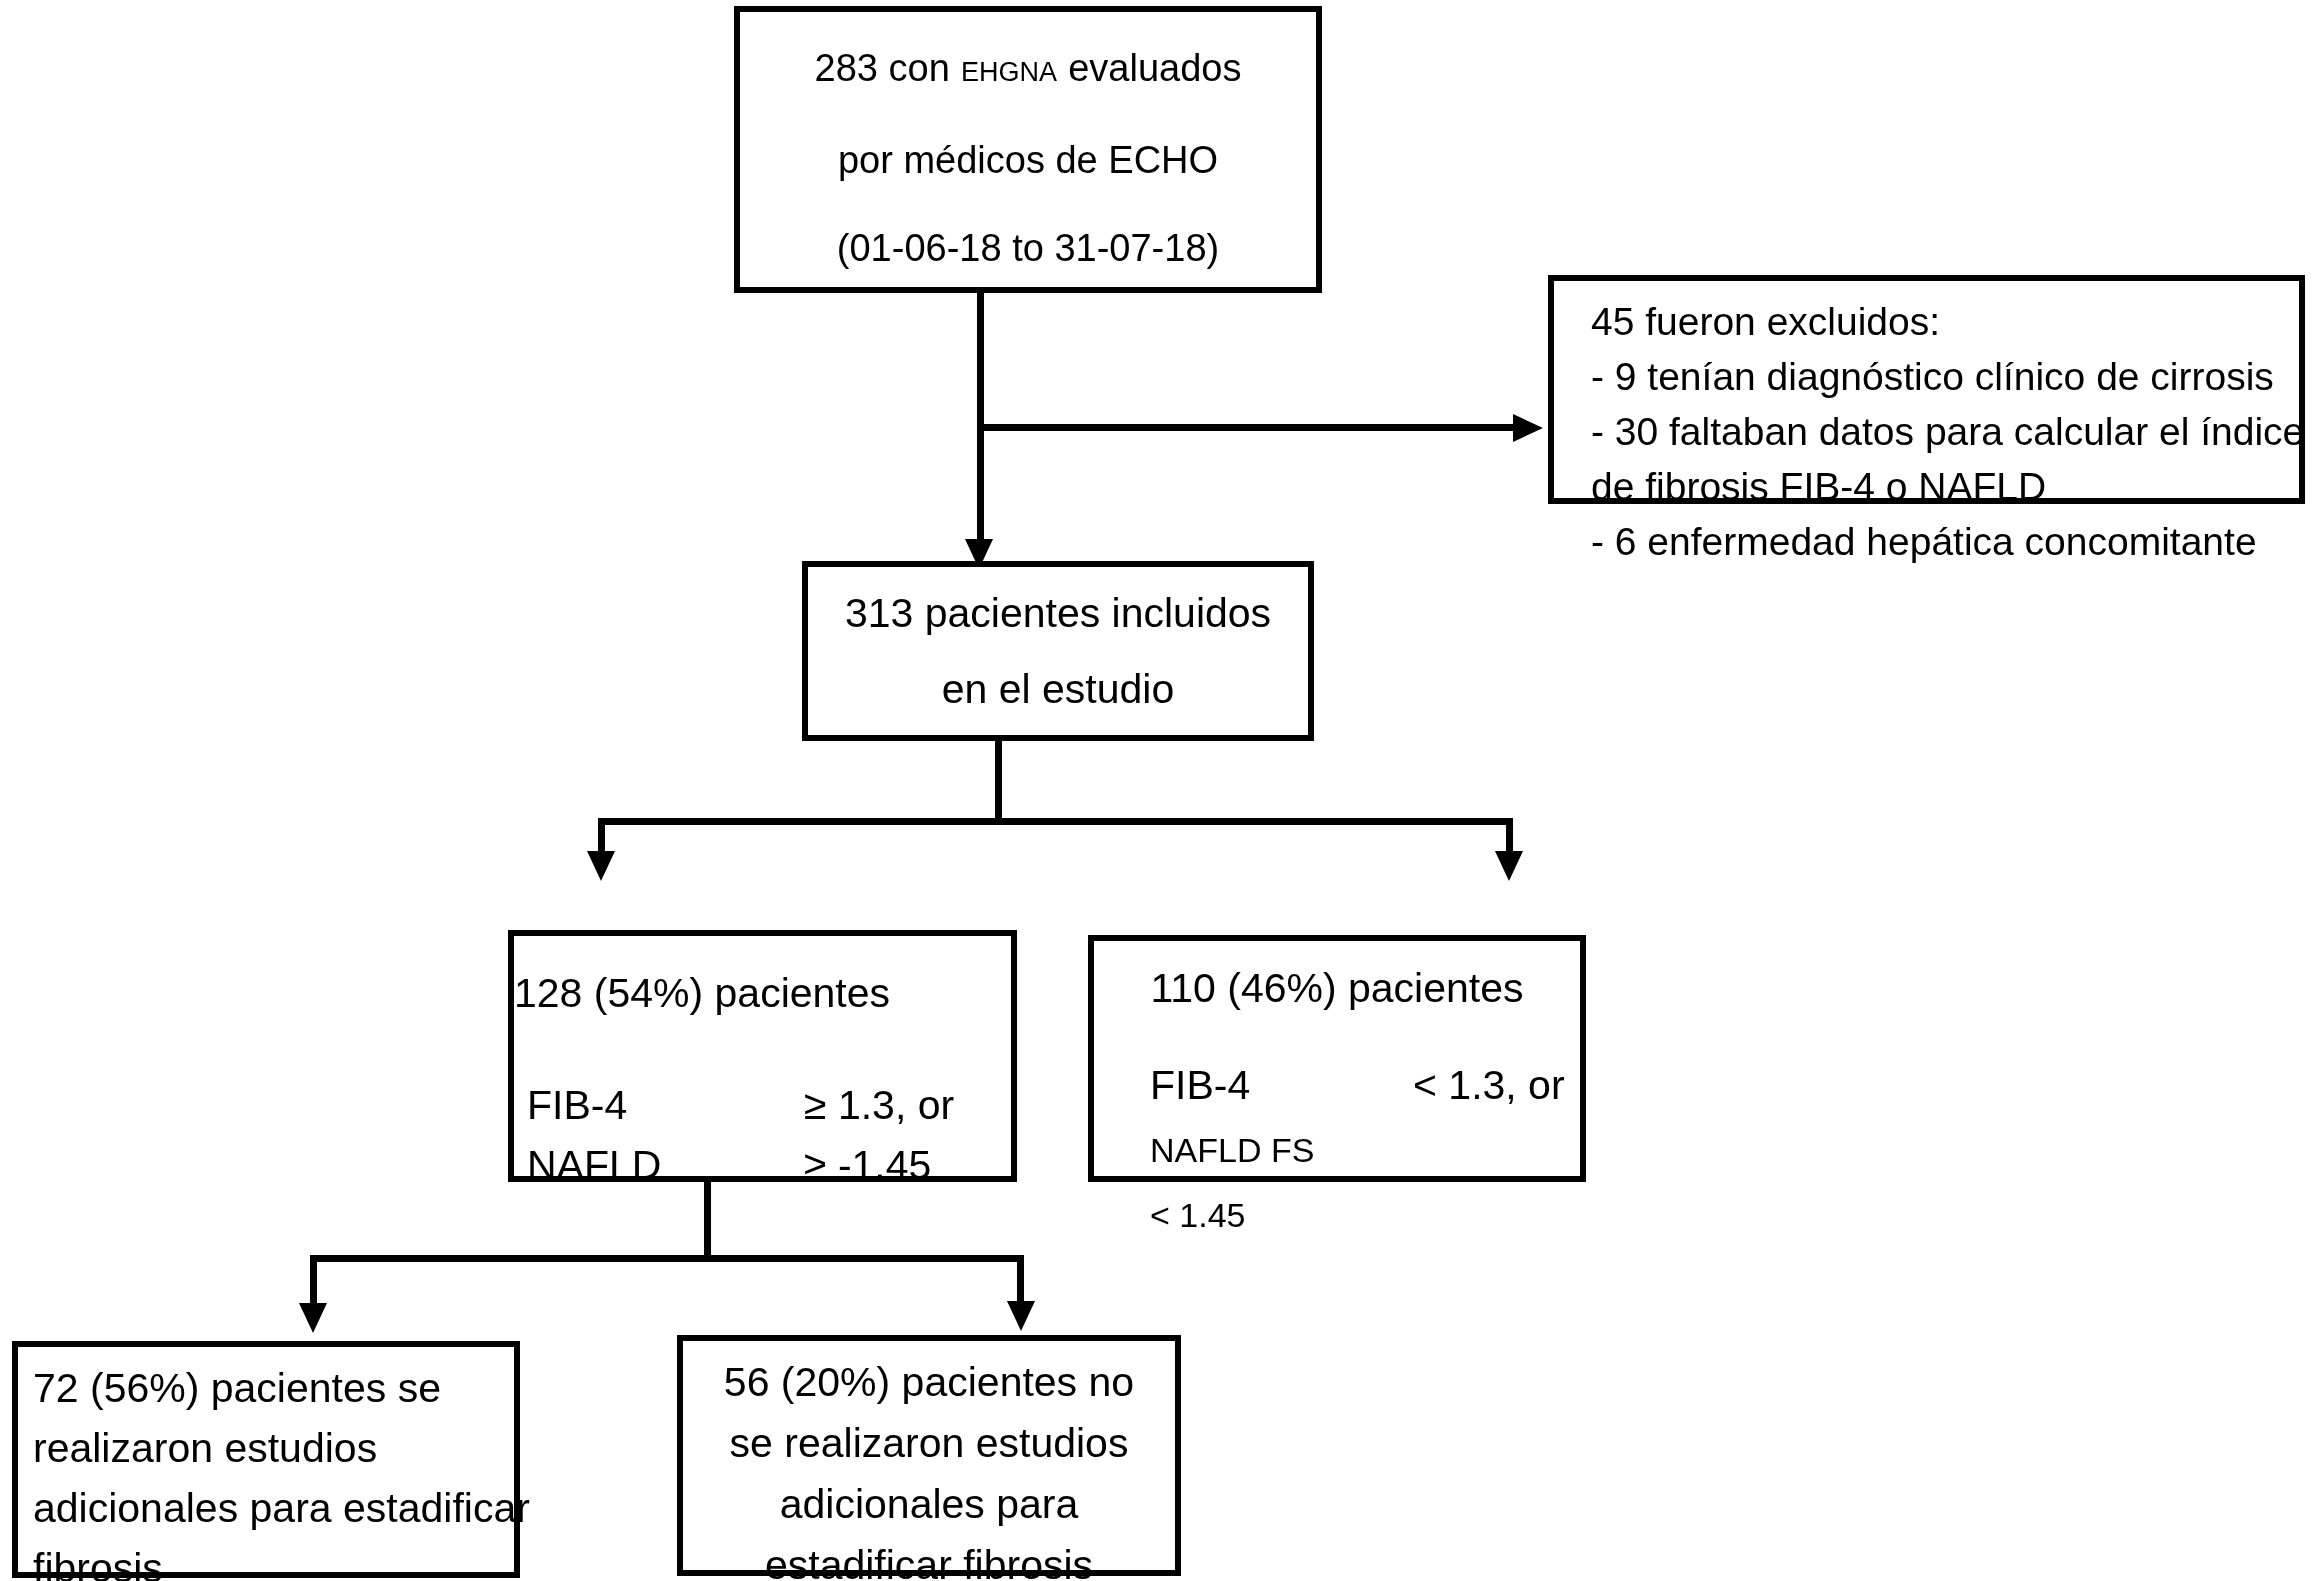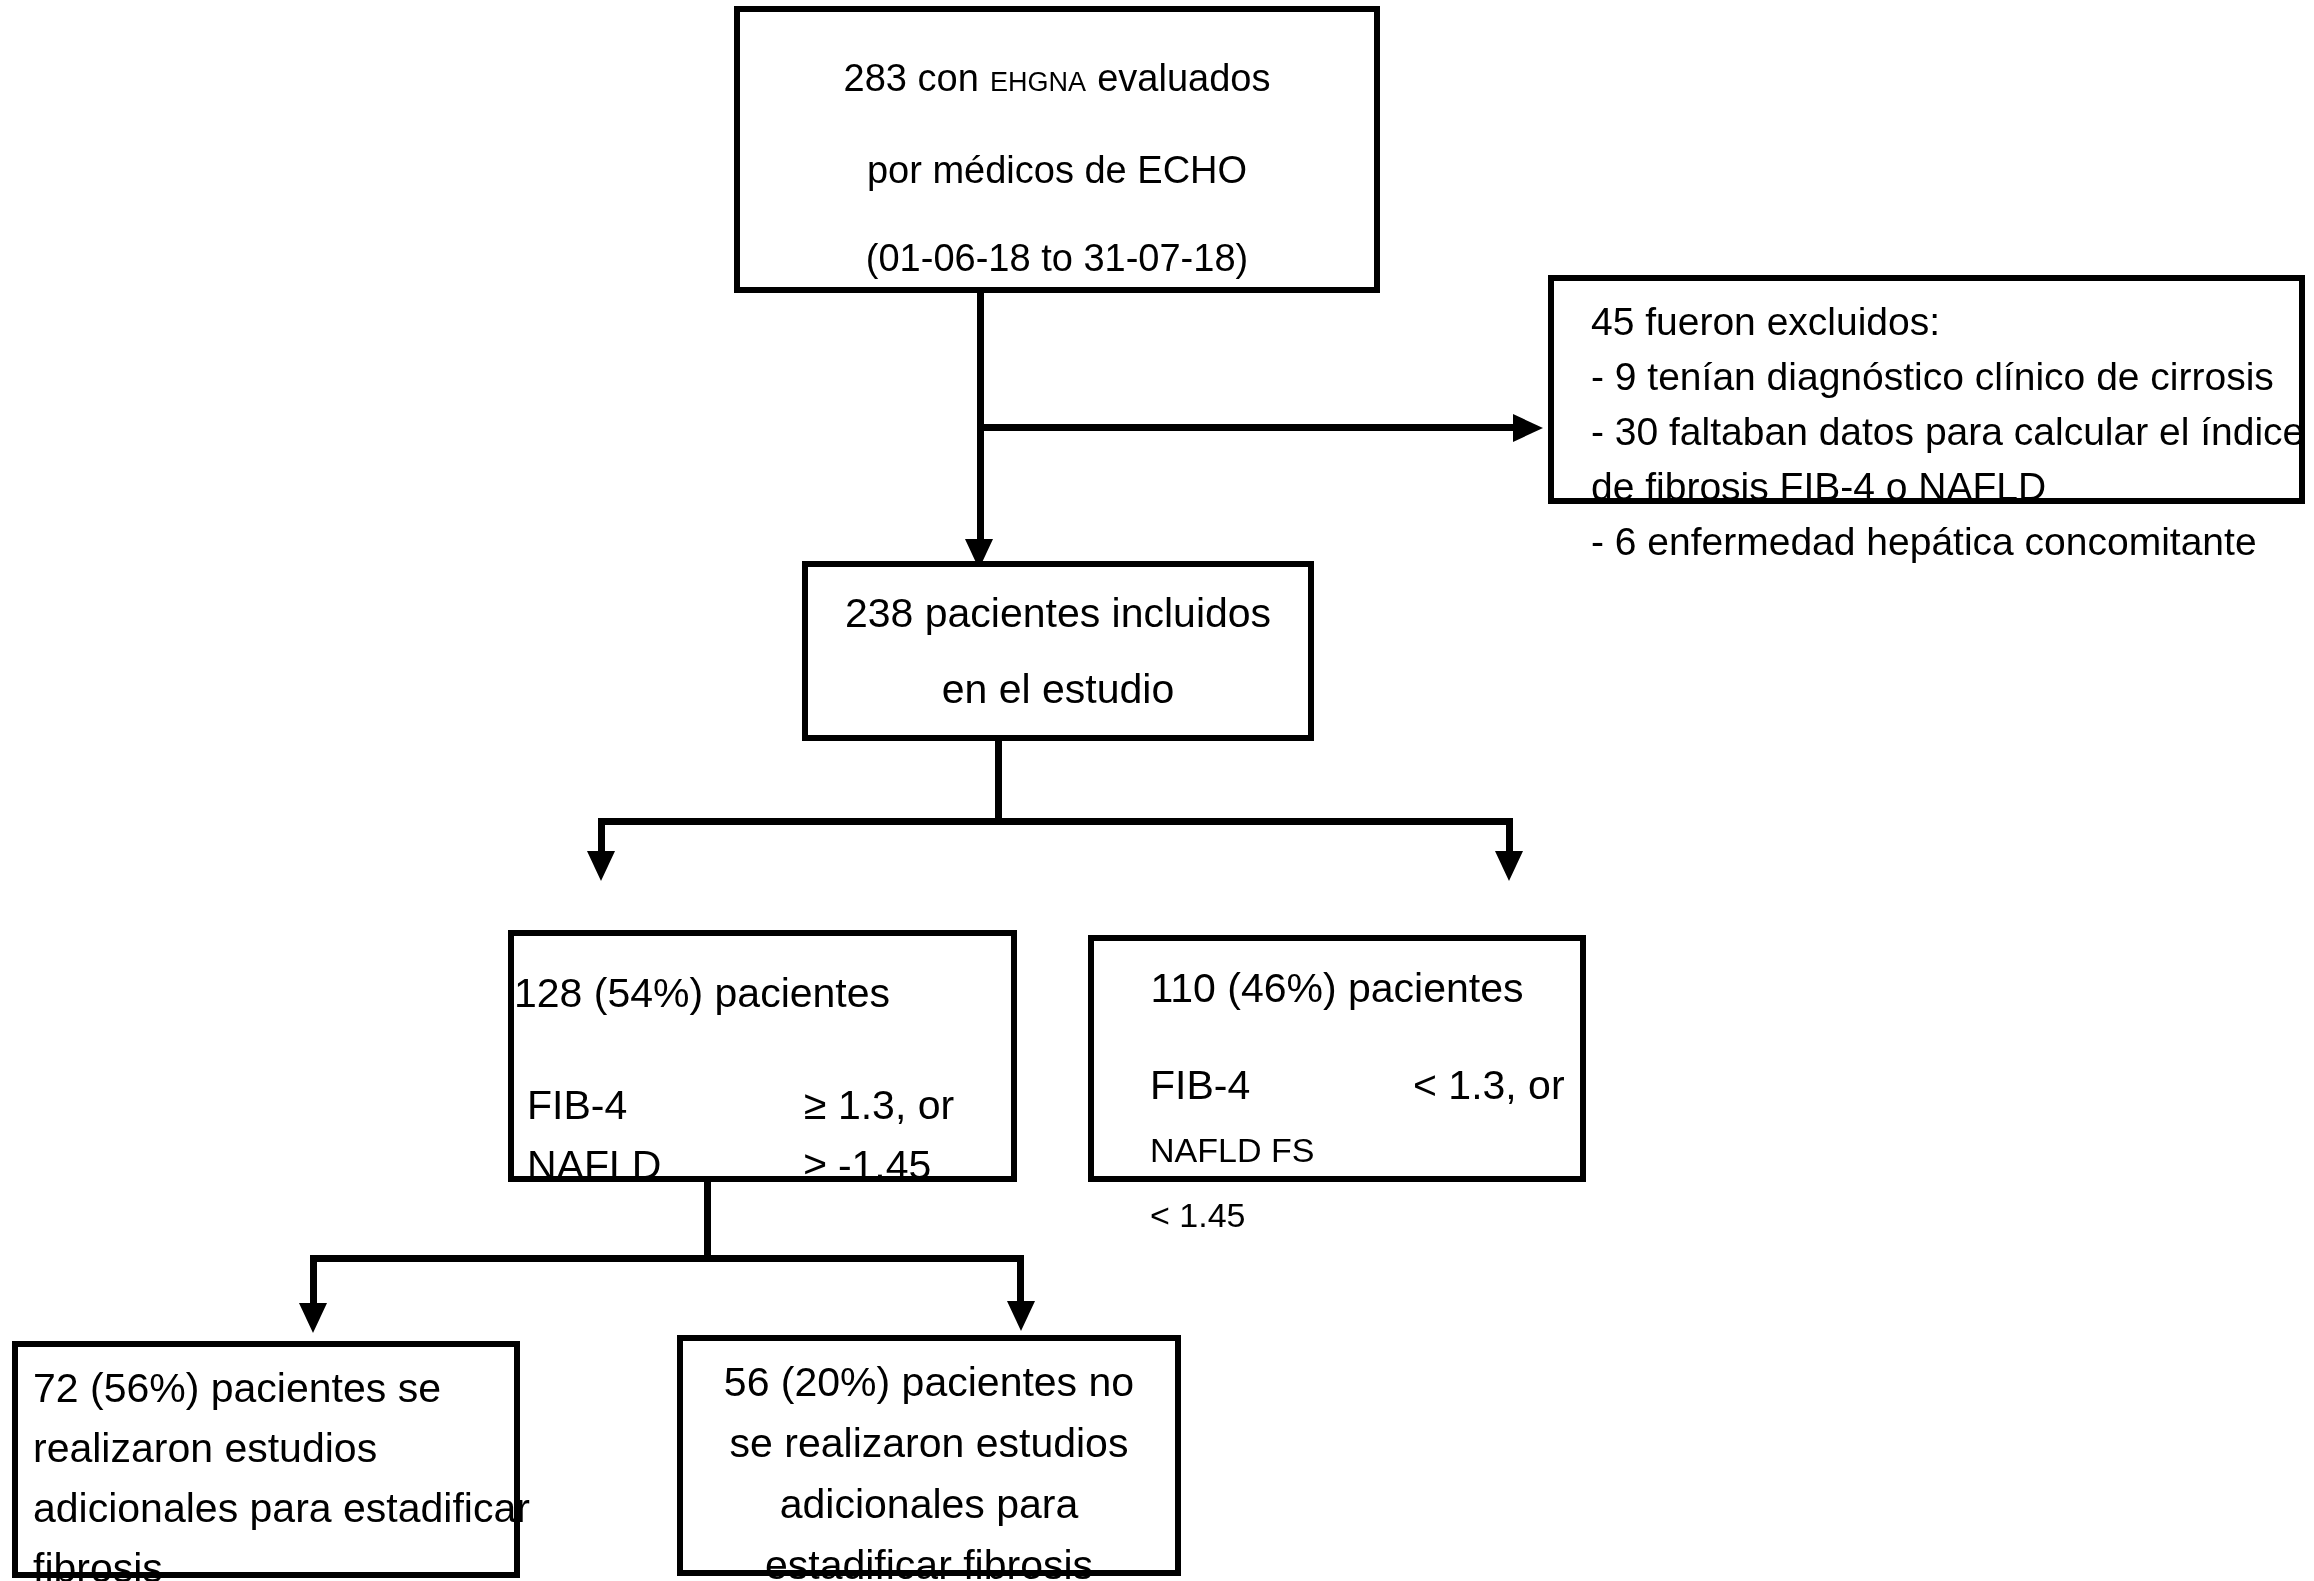--- a/index.html
+++ b/index.html
@@ -19,22 +19,22 @@
   
   .box {
     position: absolute;
     border: 6.5px solid #000000;
     background: #ffffff;
     box-sizing: border-box;
   }
   .bline { white-space: nowrap; }
 
   #box-assessed {
-    left: 734px; top: 5.6px; width: 646px; height: 287px;
-    text-align: center; font-size: 38px; padding-top: 22px;
+    left: 734px; top: 5.6px; width: 588px; height: 287px;
+    text-align: center; font-size: 38px; padding-top: 12px;
   }
   #box-assessed .bline { line-height: 88px; }
   #box-assessed .acronym { font-size: 27px; margin: 0 11.2px; }
 
   #box-excluded {
     left: 1548px; top: 275px; width: 757px; height: 229px;
     font-size: 39px; padding: 13px 9.3px 0 37px;
   }
   #box-excluded .bline { line-height: 55px; }
 
@@ -140,21 +140,21 @@
 
   <div class="box" id="box-excluded">
     <div class="bline">45 fueron excluidos:</div>
     <div class="bline">- 9 tenían diagnóstico clínico de cirrosis</div>
     <div class="bline">- 30 faltaban datos para calcular el índice</div>
     <div class="bline">de fibrosis FIB-4 o NAFLD</div>
     <div class="bline">- 6 enfermedad hepática concomitante</div>
   </div>
 
   <div class="box" id="box-included">
-    <div class="bline">238 pacientes incluidos</div>
+    <div class="bline">313 pacientes incluidos</div>
     <div class="bline">en el estudio</div>
   </div>
 
   <div class="box" id="box-high">
     <div class="btitle">128 (54%) pacientes</div>
     <div class="crits">
       <div class="crow">
           <span class="clabel">FIB-4</span>
           <span class="cvalue">≥ 1.3, or</span>
         </div>

